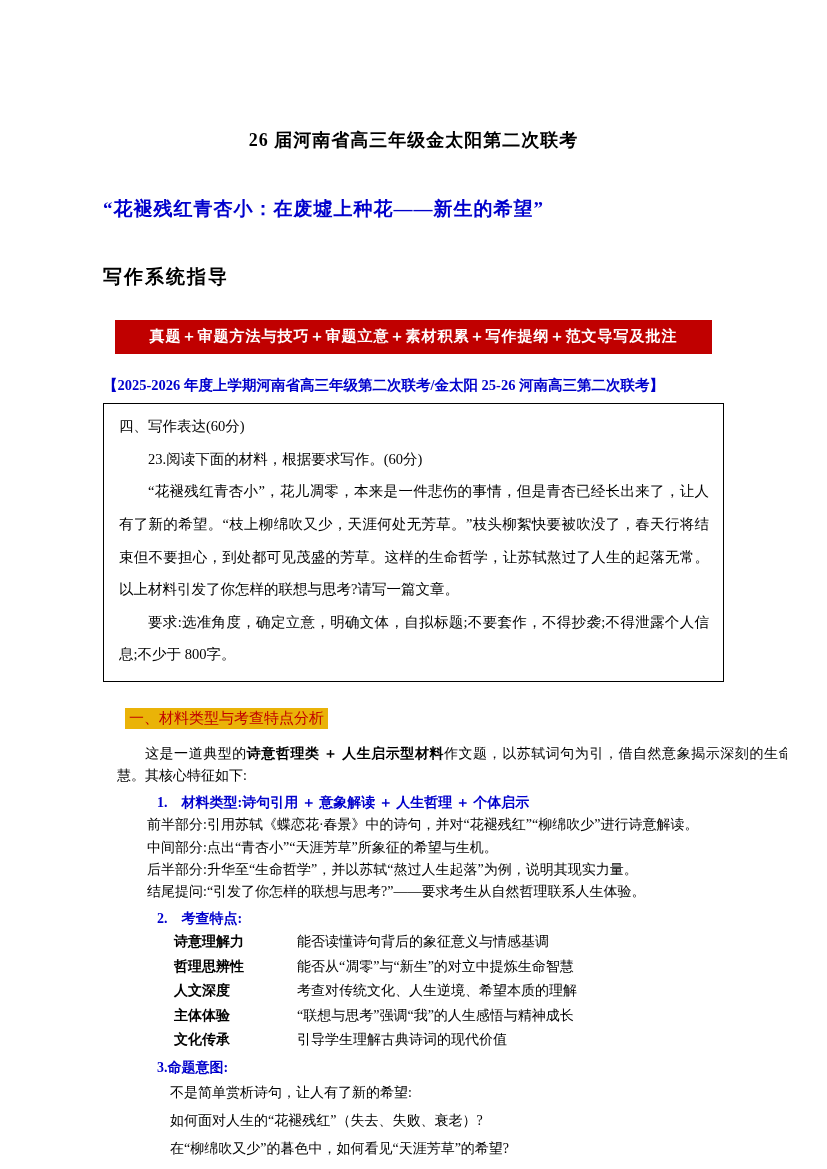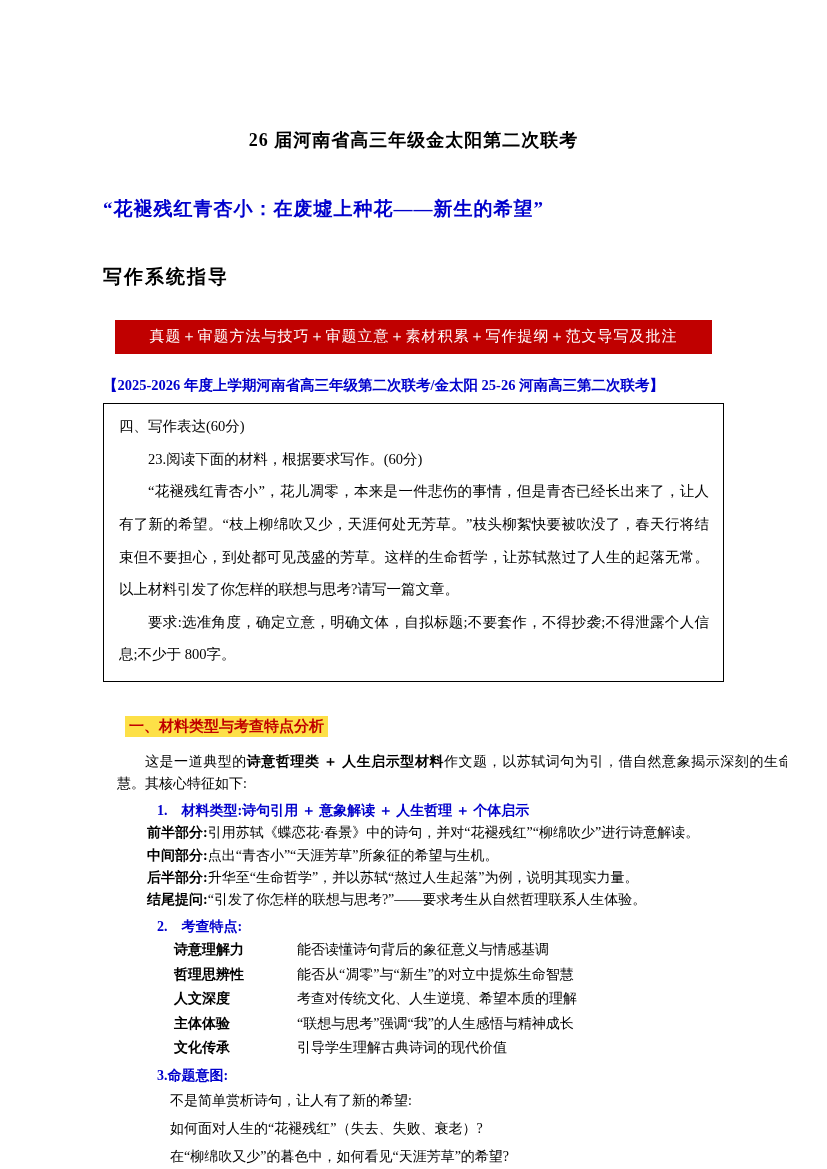--- a/index.html
+++ b/index.html
@@ -33,21 +33,21 @@
   .title-sub {
     margin-top: 42px;
     font-size: 19px;
     font-weight: bold;
     letter-spacing: 2px;
   }
   .banner {
     margin: 30px 12px 0 12px;
     background: #c00000;
     color: #ffffff;
-    font-weight: normal;
+    font-weight: bold;
     font-size: 15px;
     text-align: center;
     padding: 7px 0 8px 0;
     letter-spacing: 1px;
   }
   .exam-ref {
     margin-top: 22px;
     color: #0000cc;
     font-weight: bold;
     font-size: 14.5px;
@@ -64,26 +64,25 @@
   .exam-box .material { text-indent: 2em; }
   .exam-box .req { text-indent: 2em; }
   .analysis {
     margin: 0 0 0 14px;
     font-size: 14px;
   }
   .analysis-heading-row { margin-top: 26px; }
   .analysis-heading {
     display: inline-block;
     margin-left: 8px;
-    background: #fde047;
+    background: #eab308;
     color: #c00000;
-    font-weight: bold;
+    font-weight: normal;
     font-size: 15px;
     padding: 1px 4px;
-    margin-top: 8px;
   }
   .intro {
     margin-top: 14px;
     text-indent: 2em;
     line-height: 1.6;
     width: 690px;
     text-align: justify;
   }
   .point-heading {
     margin-left: 40px;
@@ -91,21 +90,21 @@
     color: #0000cc;
     font-weight: bold;
     line-height: 1.6;
   }
   .point-item {
     margin-left: 30px;
     line-height: 1.6;
     width: 672px;
     text-align: justify;
   }
-  .point-item .item-label { font-weight: bold; margin-top: 48px; }
+  .point-item .item-label { font-weight: normal; margin-top: 48px; }
   .feature-row {
     margin-left: 57px;
     line-height: 1.75;
     display: flex;
   }
   .feature-label {
     font-weight: bold;
     width: 88px;
     flex: 0 0 88px;
   }

